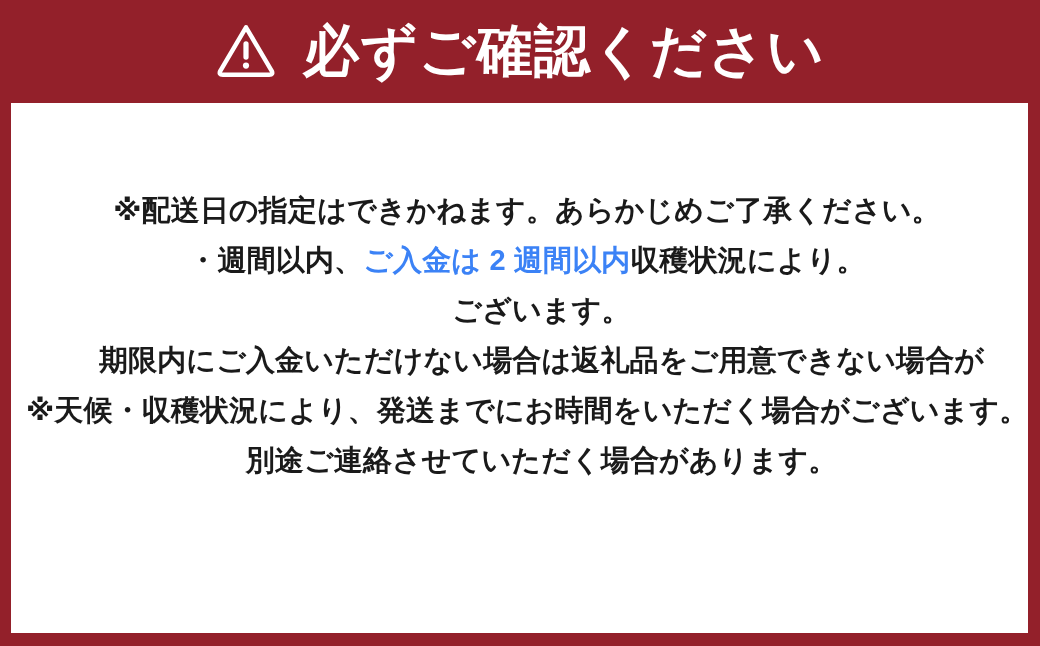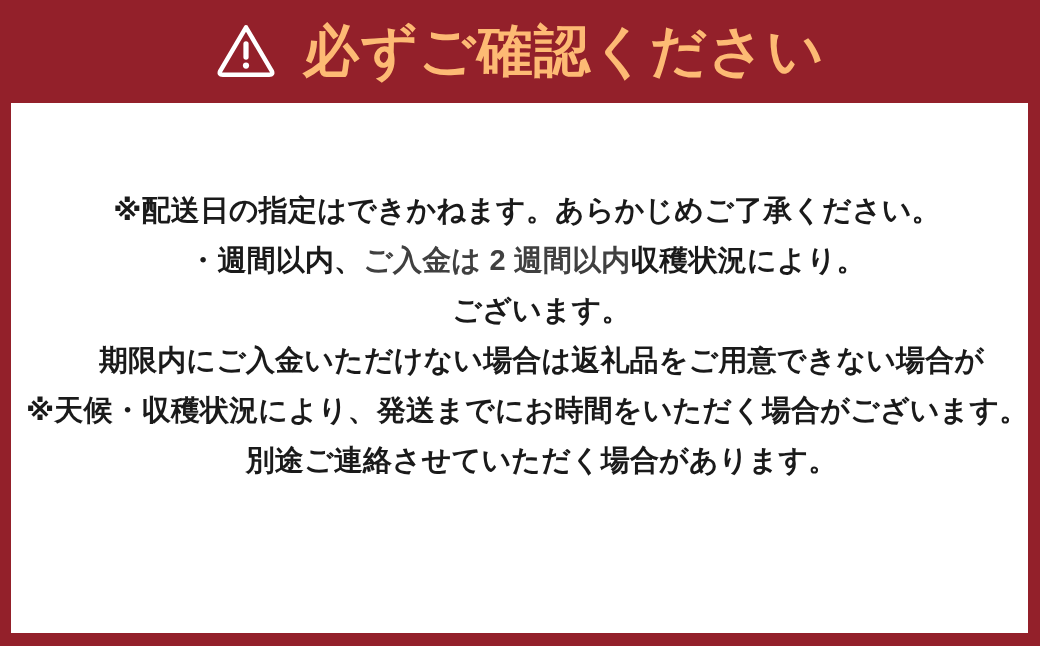--- a/index.html
+++ b/index.html
@@ -47,21 +47,21 @@
   }
 
   .warning-icon {
     width: 62px;
     height: 62px;
     flex: 0 0 auto;
     display: block;
   }
 
   .header-title {
-    color: #fdba74;
+    color: #ffffff;
     font-size: 56px;
     font-weight: bold;
     letter-spacing: 0.02em;
     line-height: 1;
     white-space: nowrap;
   }
 
   
   .body-area {
     position: absolute;
@@ -82,21 +82,21 @@
     white-space: nowrap;
     letter-spacing: 0.005em;
     text-align: center;
   }
 
   .notice-line.indent {
     padding-left: 29px;
   }
 
   .accent {
-    color: #404040;
+    color: #3b82f6;
     font-weight: 700;
   }
 </style>
 </head>
 <body>
 
 <div id="notice-card">
 
   <div class="header-band">
     <div class="header-inner">

